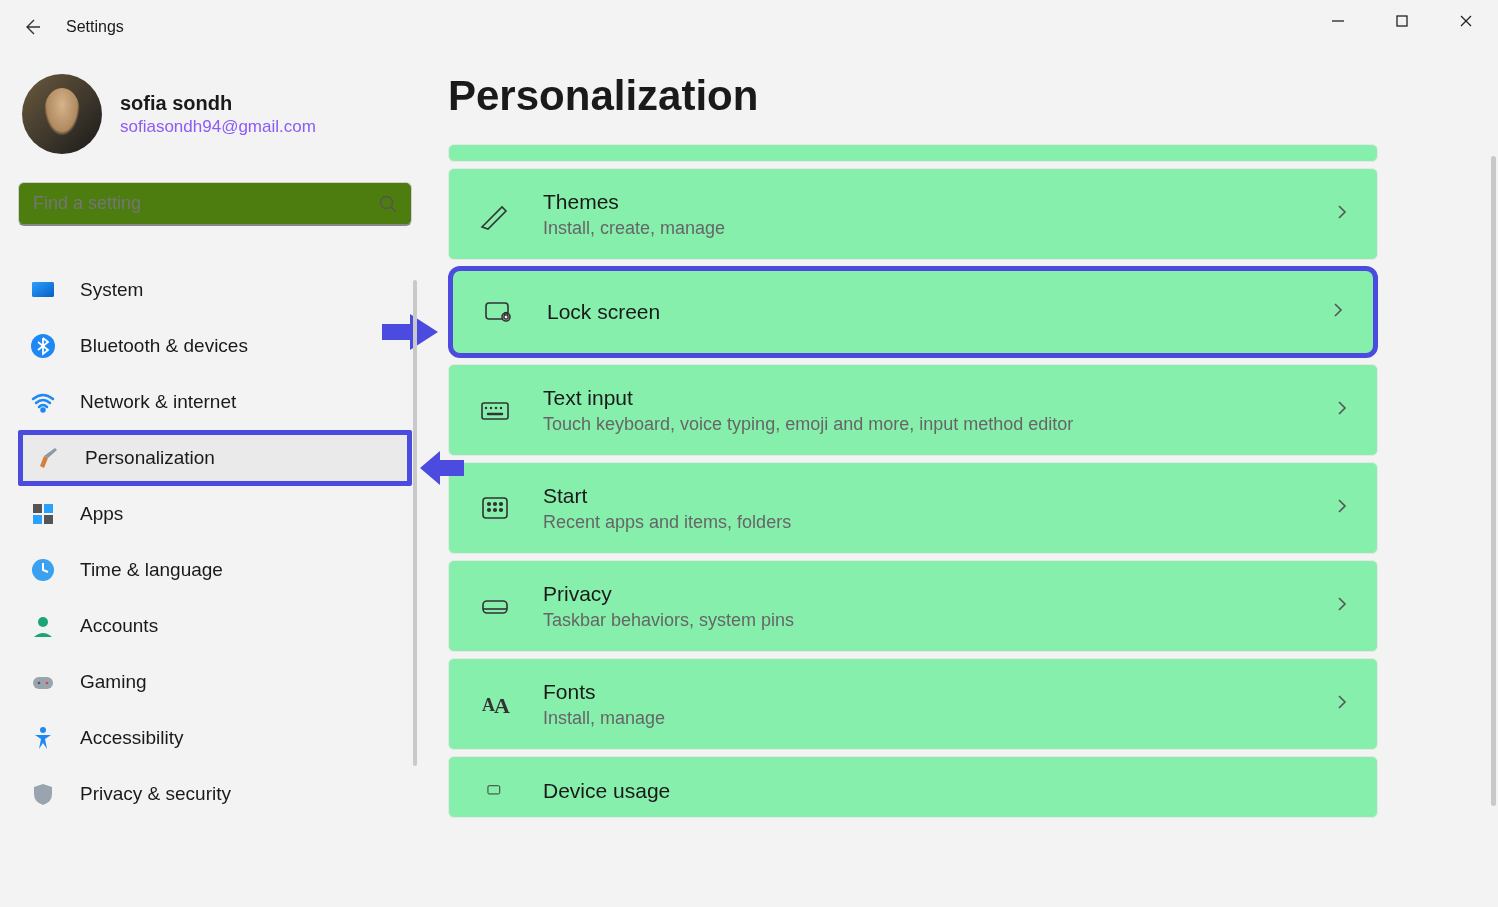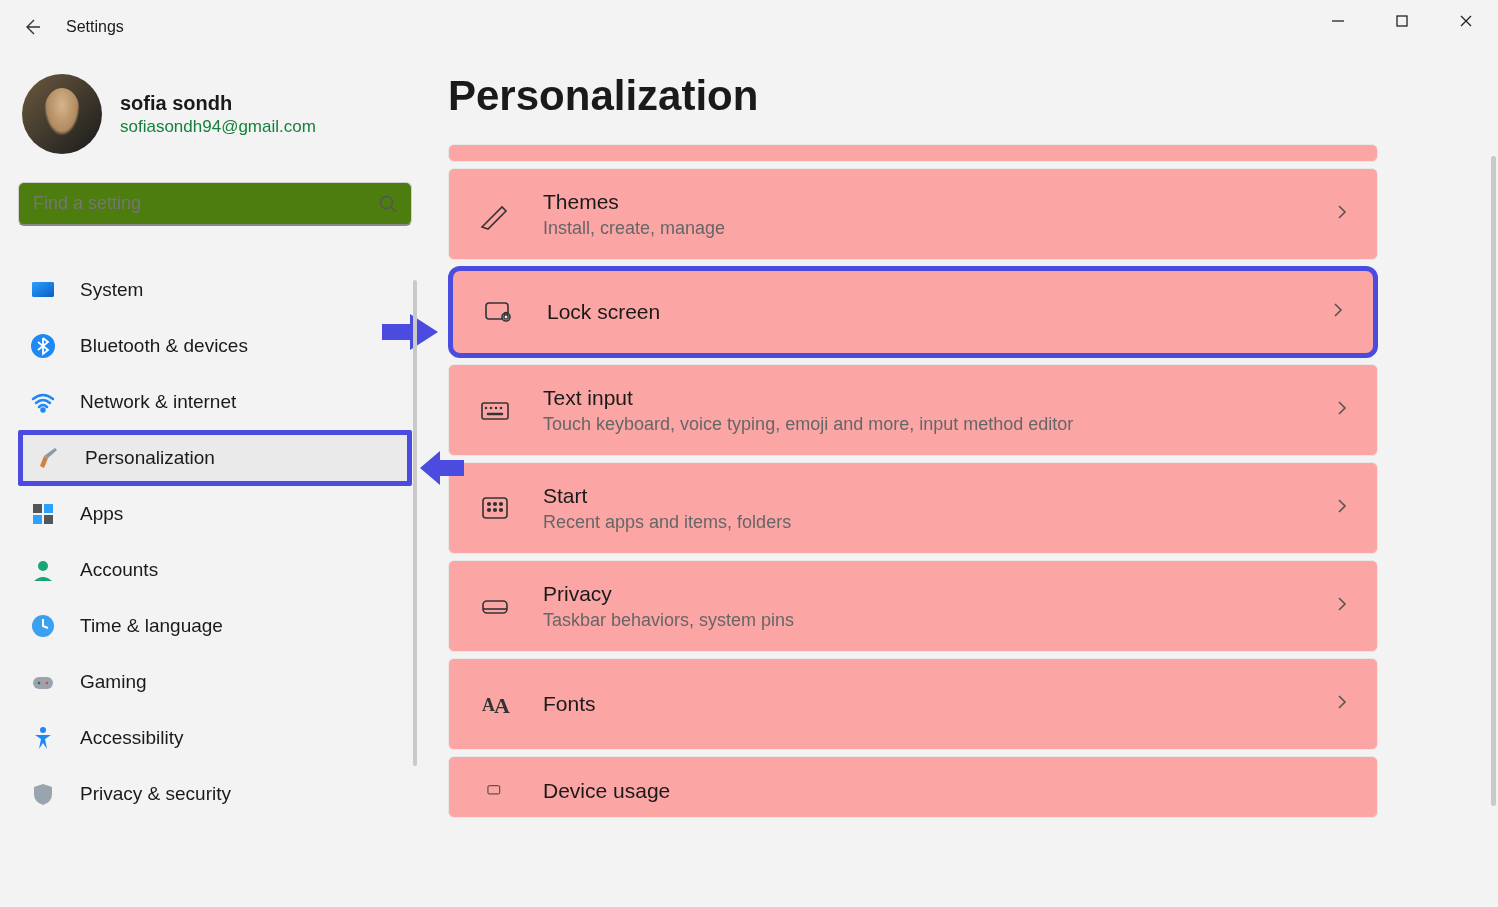--- a/index.html
+++ b/index.html
@@ -94,21 +94,21 @@
   .profile-text {
     margin-left: 18px;
   }
   .profile-name {
     font-size: 20px;
     font-weight: 600;
     color: #1a1a1a;
   }
   .profile-email {
     font-size: 17px;
-    color: #15803d;
+    color: #8b5cf6;
     margin-top: 2px;
   }
 
   
   .search-wrap {
     position: relative;
     margin-bottom: 36px;
   }
   .search-input {
     width: 100%;
@@ -158,21 +158,21 @@
   .page-title {
     font-size: 42px;
     font-weight: 600;
     color: #1a1a1a;
     margin-bottom: 24px;
   }
 
   
   .card-col { display: flex; flex-direction: column; gap: 6px; }
   .card {
-    background: #fca5a5;
+    background: #86efac;
     border: 1px solid #e8e8e8;
     border-radius: 6px;
     display: flex;
     align-items: center;
     padding: 18px 26px;
     cursor: pointer;
     min-height: 92px;
   }
   .card.highlighted {
     border: 5px solid #4b4be0;
@@ -337,34 +337,34 @@
               <rect x="14" y="3" width="9" height="9" fill="#2aa0ff"></rect>
               <rect x="3" y="14" width="9" height="9" fill="#2aa0ff"></rect>
               <rect x="14" y="14" width="9" height="9" fill="#555"></rect>
             </svg>
         </span>
         <span>Apps</span>
       </li>
       <li class="nav-item">
         <span class="nav-icon">
           <svg width="26" height="26" viewBox="0 0 26 26">
+              <circle cx="13" cy="13" r="11" fill="#3aa0f0"></circle>
+              <path d="M13 6 V13 L18 15" stroke="#fff" stroke-width="2" fill="none"></path>
+            </svg>
+        </span>
+        <span>Time &amp; language</span>
+      </li>
+      <li class="nav-item">
+        <span class="nav-icon">
+          <svg width="26" height="26" viewBox="0 0 26 26">
               <circle cx="13" cy="9" r="5" fill="#1aa574"></circle>
               <path d="M4 24 Q13 16 22 24 Z" fill="#1aa574"></path>
             </svg>
         </span>
         <span>Accounts</span>
-      </li>
-      <li class="nav-item">
-        <span class="nav-icon">
-          <svg width="26" height="26" viewBox="0 0 26 26">
-              <circle cx="13" cy="13" r="11" fill="#3aa0f0"></circle>
-              <path d="M13 6 V13 L18 15" stroke="#fff" stroke-width="2" fill="none"></path>
-            </svg>
-        </span>
-        <span>Time &amp; language</span>
       </li>
       <li class="nav-item">
         <span class="nav-icon">
           <svg width="26" height="26" viewBox="0 0 26 26">
               <rect x="3" y="8" width="20" height="12" rx="6" fill="#9aa4ae"></rect>
               <circle cx="9" cy="14" r="1.3" fill="#555"></circle>
               <circle cx="17" cy="14" r="1.3" fill="#d44"></circle>
             </svg>
         </span>
         <span>Gaming</span>
@@ -486,20 +486,21 @@
 
       <div class="card">
         <span class="card-icon">
           <svg width="34" height="34" viewBox="0 0 34 34" fill="#333">
               <text x="4" y="24" font-family="Segoe UI" font-size="18" font-weight="600">A</text>
               <text x="16" y="26" font-family="Segoe UI" font-size="22" font-weight="600">A</text>
             </svg>
         </span>
         <div class="card-text">
           <div class="card-title">Fonts</div>
+          <div class="card-sub">Install, manage</div>
         </div>
         <span class="chevron"><svg width="18" height="18" viewBox="0 0 18 18" fill="none" stroke="#555" stroke-width="1.6">
               <path d="M6 3 L12 9 L6 15"></path>
             </svg></span>
       </div>
 
       <div class="card" style="min-height:50px;padding-top:14px;padding-bottom:6px;">
         <span class="card-icon">
           <svg width="34" height="20" viewBox="0 0 34 34" fill="none" stroke="#333" stroke-width="1.6">
               <rect x="5" y="8" width="20" height="14" rx="2"></rect>

